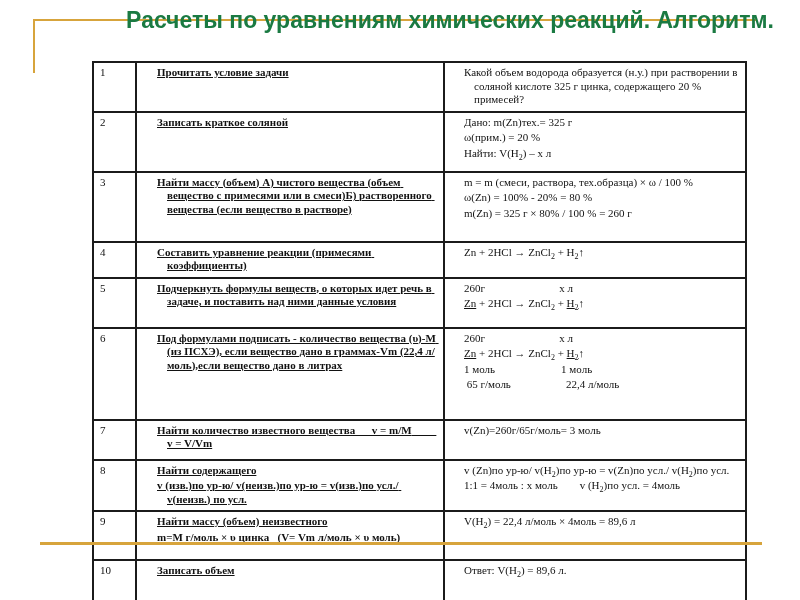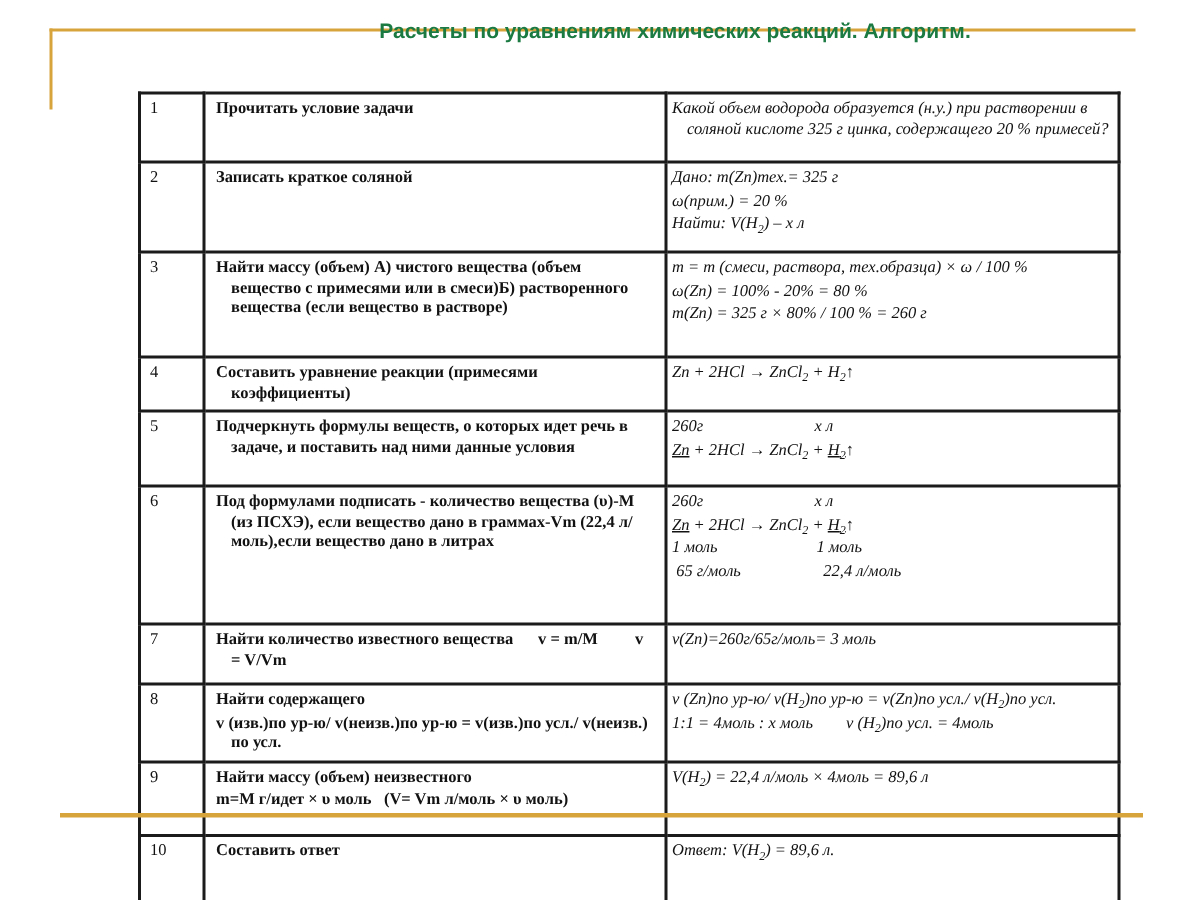--- a/index.html
+++ b/index.html
@@ -19,35 +19,35 @@
   }
   .gold-line-bottom{
     position:absolute;left:40px;top:542px;width:722px;height:3px;
     background:#d7a43c;z-index:5;
   }
   
   .title{
     position:absolute;left:110px;top:7px;width:680px;z-index:2;
     text-align:center;
     font-family:"Liberation Sans","DejaVu Sans",sans-serif;
-    font-weight:bold;font-size:14px;line-height:26px;
+    font-weight:bold;font-size:23px;line-height:26px;
     color:#1a7a42;
   }
   
   .tbl-wrap{position:absolute;left:92px;top:61px;z-index:2;}
   table.algo{
     border-collapse:collapse;table-layout:fixed;width:653px;
     font-size:11px;color:#121212;
   }
   table.algo td{
     border:2px solid #1b1b1b;vertical-align:top;overflow:hidden;
   }
   td.num-cell{padding:3px 2px 0 6px;font-weight:normal;}
-  td.step-cell{padding:3px 6px 2px 7px;font-weight:bold;}
-  td.ex-cell{padding:3px 6px 2px 3px;font-style:italic;}
+  td.step-cell{padding:3px 6px 2px 20px;font-weight:bold;text-decoration:underline;}
+  td.ex-cell{padding:3px 6px 2px 19px;}
   .line{
     padding-left:10px;text-indent:-10px;
     white-space:pre-wrap;line-height:13.5px;margin:0 0 2px 0;
   }
   .u{text-decoration:underline;}
   sub{font-size:8px;line-height:0;}
   
   tr:nth-child(1){height:46px}
   tr:nth-child(2){height:60px}
   tr:nth-child(3){height:70px}
@@ -155,30 +155,30 @@
           </td>
           <td class="ex-cell">
             <div class="line">v (Zn)по ур-ю/ v(H<sub>2</sub>)по ур-ю = v(Zn)по усл./ v(H<sub>2</sub>)по усл.</div>
             <div class="line">1:1 = 4моль : х моль        v (H<sub>2</sub>)по усл. = 4моль</div>
           </td>
         </tr>
         <tr>
           <td class="num-cell">9</td>
           <td class="step-cell">
             <div class="line">Найти массу (объем) неизвестного</div>
-            <div class="line">m=M г/идет × υ моль   (V= Vm л/моль × υ моль)</div>
+            <div class="line">m=M г/моль × υ цинка   (V= Vm л/моль × υ моль)</div>
           </td>
           <td class="ex-cell">
             <div class="line">V(H<sub>2</sub>) = 22,4 л/моль × 4моль = 89,6 л</div>
           </td>
         </tr>
         <tr>
           <td class="num-cell">10</td>
           <td class="step-cell">
-            <div class="line">Составить ответ</div>
+            <div class="line">Записать объем</div>
           </td>
           <td class="ex-cell">
             <div class="line">Ответ: V(H<sub>2</sub>) = 89,6 л.</div>
           </td>
         </tr>
       </tbody>
   </table>
 </div>
 
 </body></html>

